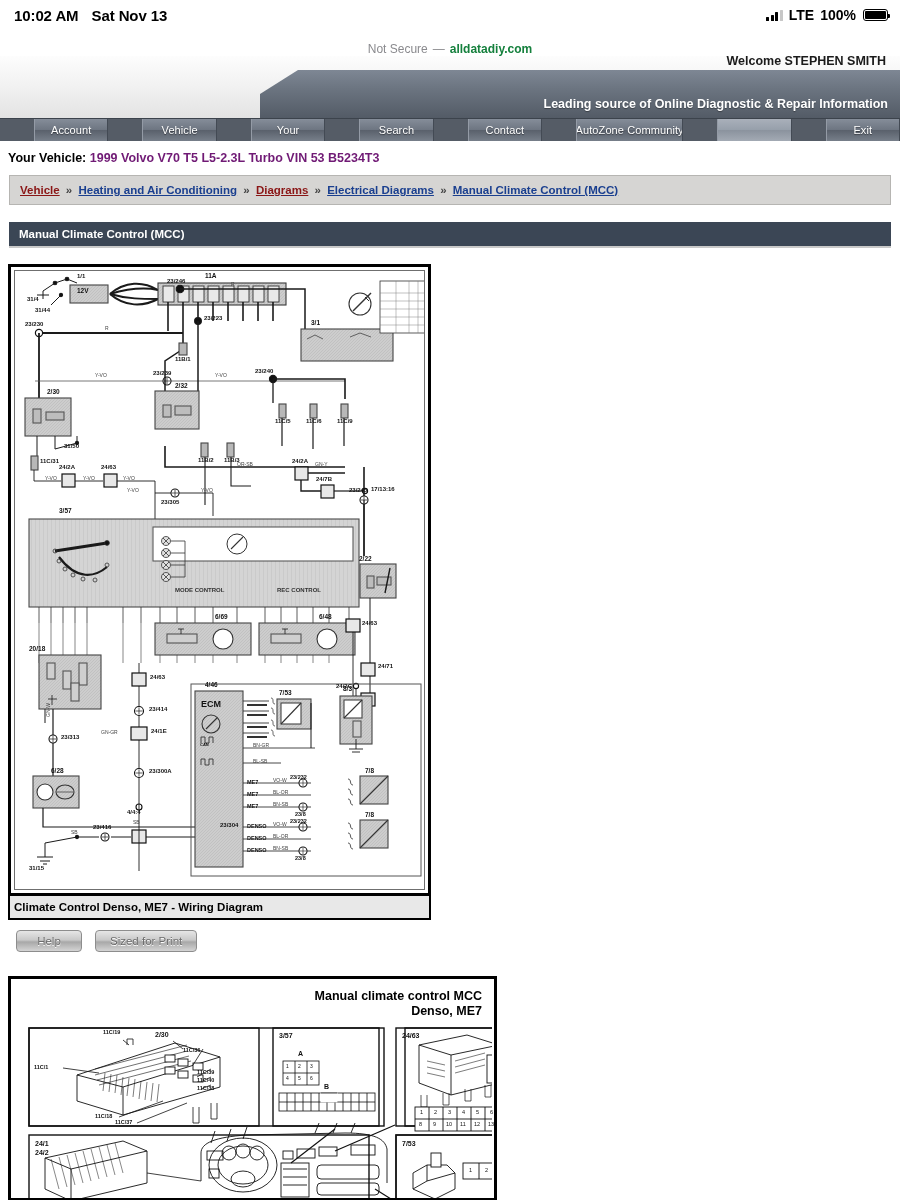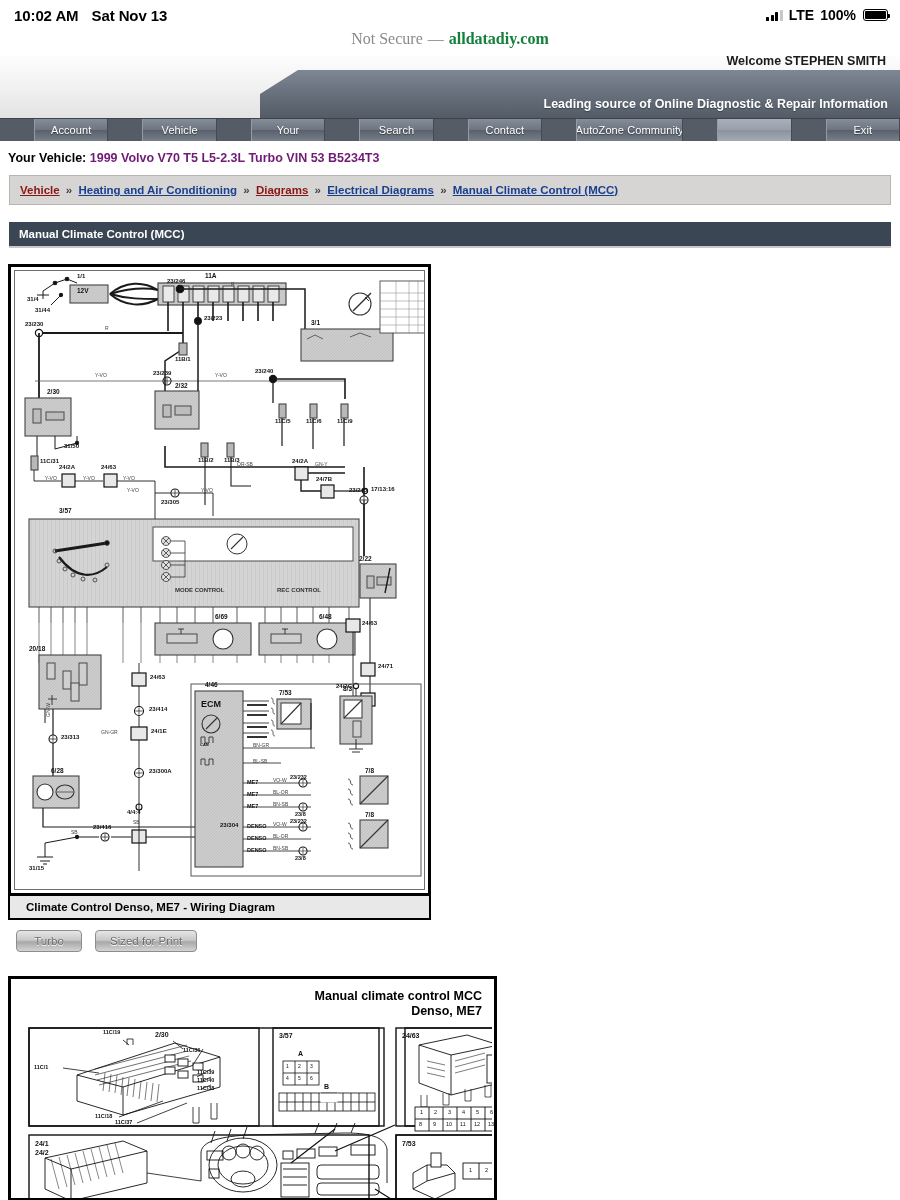--- a/index.html
+++ b/index.html
@@ -25,22 +25,22 @@
   .bars i.b1{height:4px;} .bars i.b2{height:6px;} .bars i.b3{height:8.5px;}
   .bars i.b4{height:11px; background:#c7c7c7;}
   .batt{ width:25px; height:12px; border:1.4px solid #000; border-radius:3px;
     padding:1.4px; position:relative; margin-left:1px;}
   .batt::after{ content:""; position:absolute; right:-3.4px; top:3.6px;
     width:2px; height:4px; background:#000; border-radius:0 1px 1px 0;}
   .batt span{ display:block; height:100%; background:#000; border-radius:1px;}
 
   
   .urlbar{
-    height:26px; background:#fff; display:flex; align-items:flex-start;
-    justify-content:center; font-size:16px;font-family:Liberation Serif, serif;
+    height:26px; background:#fff; display:flex; align-items:flex-end;
+    justify-content:center; font-size:12px;
   }
   .urlbar .ns{ color:#8a8a8e; }
   .urlbar .host{ color:#15803d; font-weight:bold; }
 
   
   .siteheader{ position:relative; height:62px; overflow:hidden;
     background:linear-gradient(180deg,#fdfdfd 0%,#f2f2f2 46%,#e3e3e3 100%); }
   .hdr-banner{
     position:absolute; right:0; top:14px; left:260px; height:48px;
     background:linear-gradient(180deg,#7e8794 0%,#6b7480 40%,#535b66 100%);
@@ -95,21 +95,21 @@
 
   
   .diagwrap{ margin:16px 0 0 8px; width:423px; }
   .diagframe{
     border:3px solid #000; background:#fff; padding:3px;
   }
   .diagcanvas{ position:relative; width:411px; height:620px;
     border:1px solid #6f6f6f; background:#fff; overflow:hidden;}
   .diagcaption{
     border:2px solid #000; border-top:none; background:#e8e8e8;
-    padding:5px 16px; font-size:11.5px; font-weight:bold; color:#000;
+    padding:5px 4px; font-size:11.5px; font-weight:bold; color:#000;
   }
   .btnrow{ margin:10px 0 0 8px; display:flex; gap:13px;}
   .gbtn{
     background:linear-gradient(180deg,#e6e6e6 0%,#c9c9c9 45%,#a8a8a8 55%,#d4d4d4 100%);
     border:1px solid #8d8d8d; border-radius:4px;
     padding:4px 14px; font-size:11.5px; color:#6d6d6d; font-weight:normal;
     text-shadow:0 1px 0 #fff; min-width:66px; text-align:center;
   }
 
   
@@ -570,21 +570,21 @@
       <div class="lbl" style="left:258px;top:574px;font-size:5px;color:#444;">BN-SB</div>
       <div class="lbl" style="left:90px;top:54px;font-size:5px;color:#444;">R</div>
       <div class="lbl" style="left:216px;top:10px;font-size:5px;color:#444;">R</div>
       <div class="lbl" style="left:118px;top:548px;font-size:5px;color:#444;">SB</div>
       <div class="lbl" style="left:56px;top:558px;font-size:5px;color:#444;">SB</div>
       <div class="lbl" style="left:30px;top:446px;font-size:5px;color:#444;transform:rotate(-90deg);transform-origin:left top;">GN-W</div>
     </div>
   </div>
   <div class="diagcaption">Climate Control Denso, ME7 - Wiring Diagram</div>
   <div class="btnrow">
-    <div class="gbtn">Turbo</div>
+    <div class="gbtn">Help</div>
     <div class="gbtn">Sized for Print</div>
   </div>
 </div>
 
 <div class="diag2wrap">
   <div class="diag2frame">
     <div class="diag2canvas">
       <div class="d2title">
         <div>Manual climate control MCC</div>
         <div>Denso, ME7</div>

